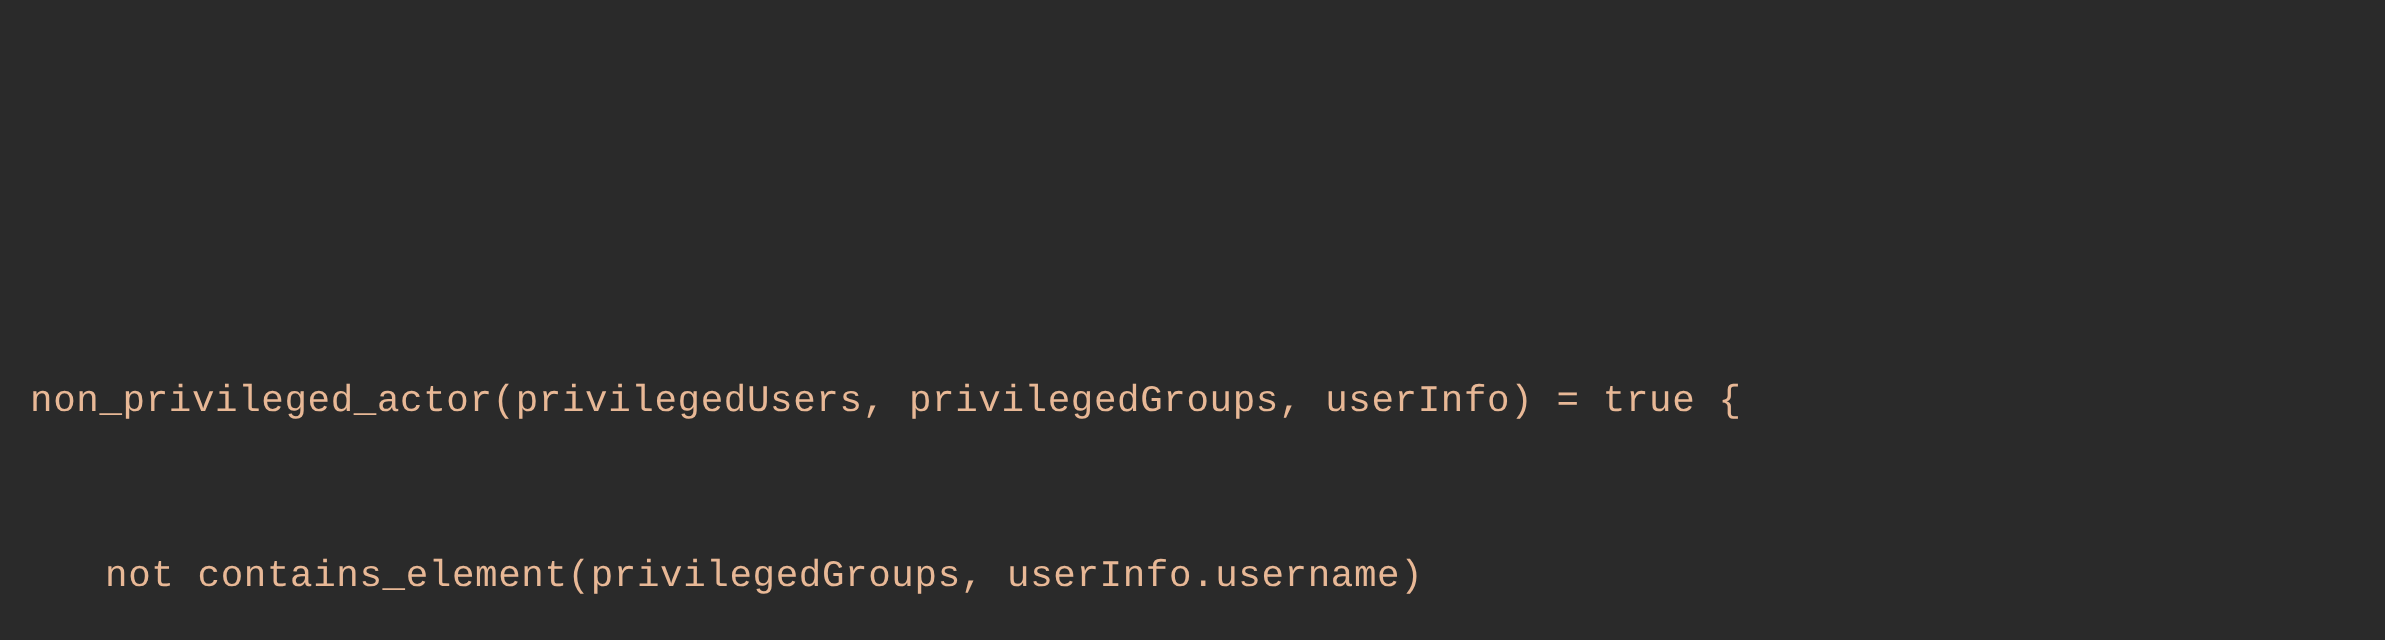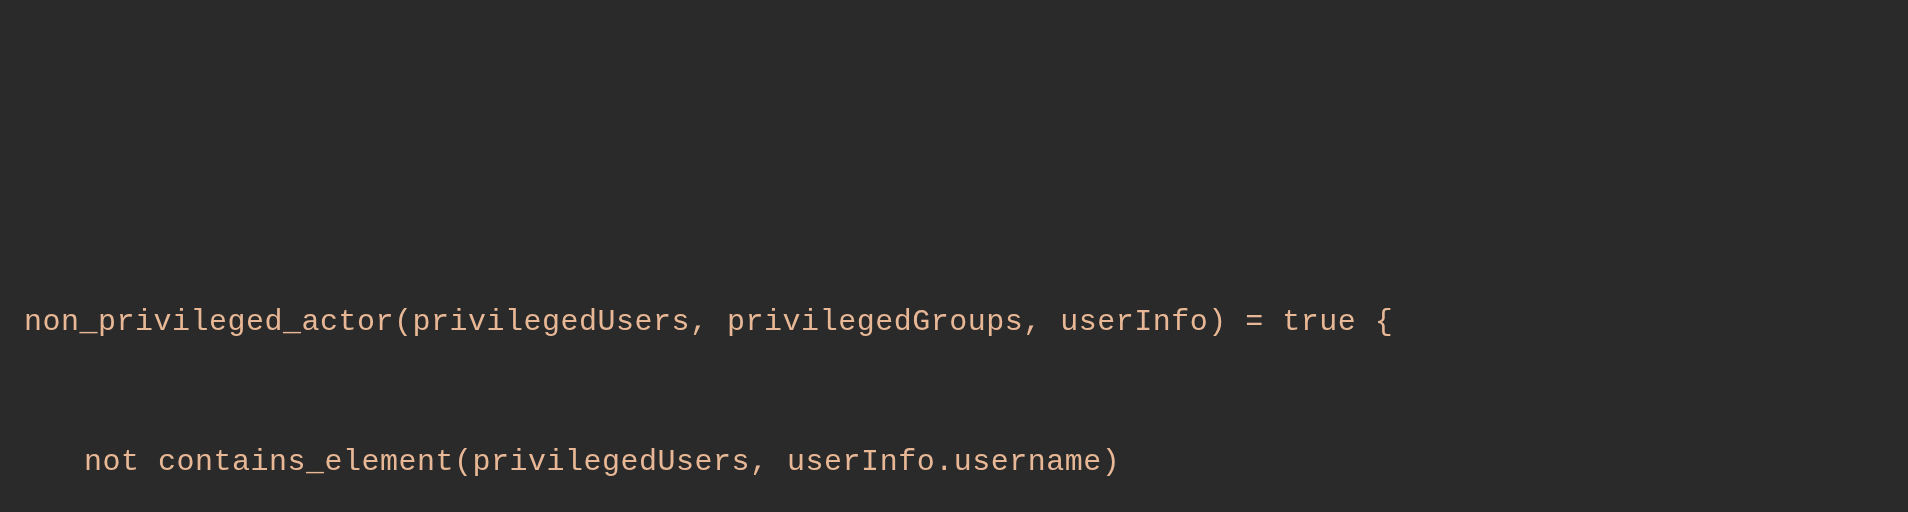--- a/index.html
+++ b/index.html
@@ -27,21 +27,21 @@
       padding-left: 60px;
     }
   </style>
 </head>
 <body>
 
 
 
 <div class="code-container">
   <span class="line">non_privileged_actor(privilegedUsers, privilegedGroups, userInfo) = true {</span>
-  <span class="line indent">not contains_element(privilegedUsers, userInfo.username)</span>
+  <span class="line indent">not contains_element(privilegedGroups, userInfo.username)</span>
   
   
   
   
   
   
 </div>
 
 
 

